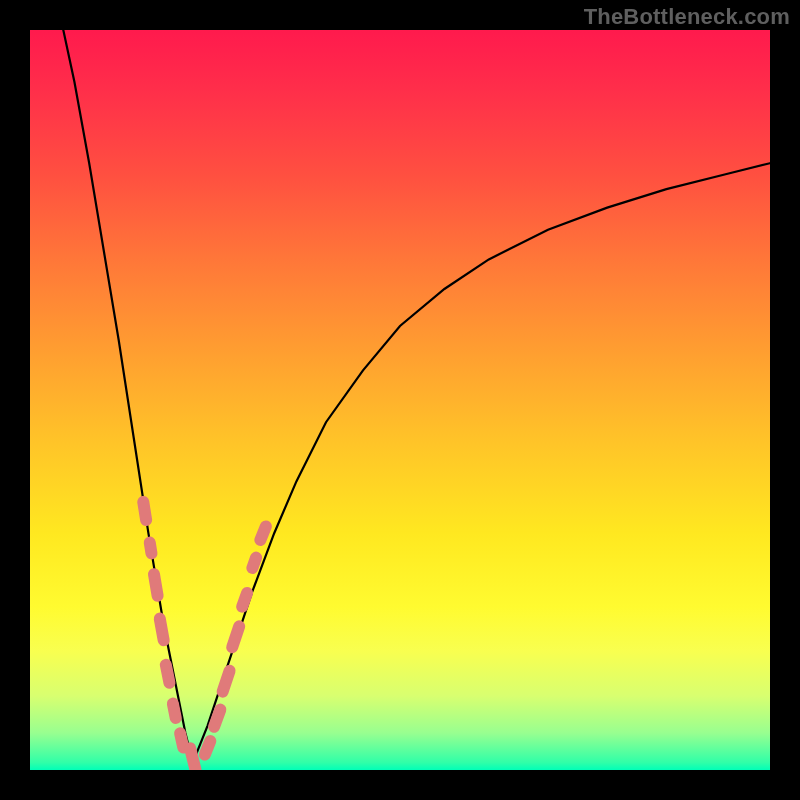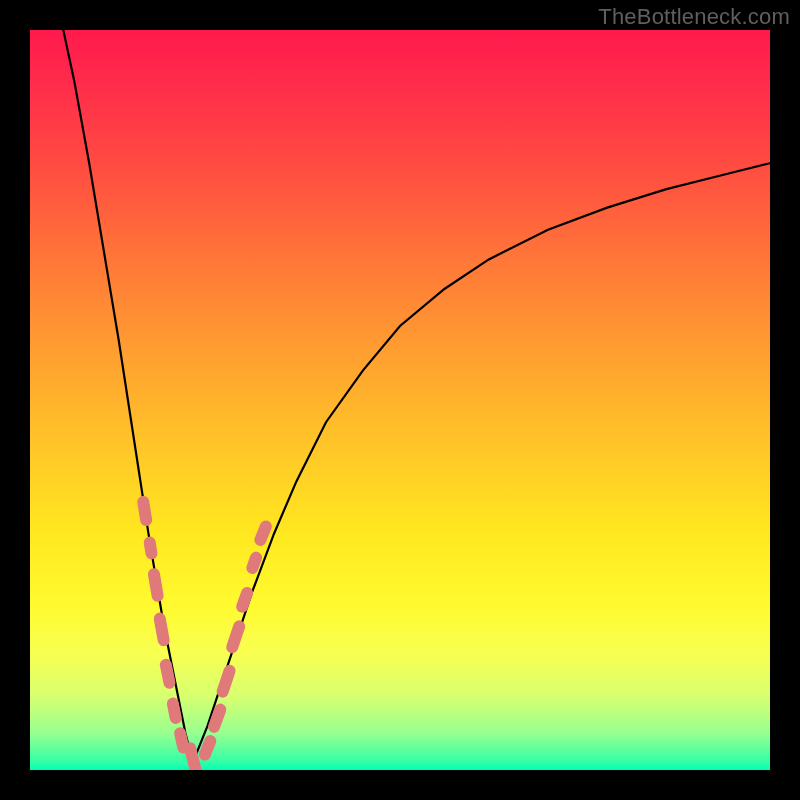--- a/index.html
+++ b/index.html
@@ -43,21 +43,21 @@
       #30ffa8 99%,
       #00ffb8 100%
     );
   }
   .watermark {
     position: absolute;
     top: 4px;
     right: 10px;
     color: #5f5f5f;
     font-size: 22px;
-    font-weight: 400;
+    font-weight: 700;
     letter-spacing: 0.2px;
     user-select: none;
   }
   svg.curve {
     position: absolute;
     left: 0; top: 0;
     width: 740px; height: 740px;
   }
   .curve-path {
     fill: none;

